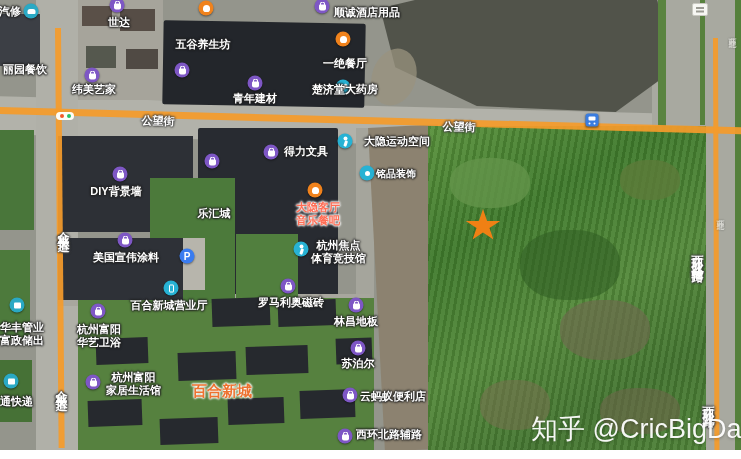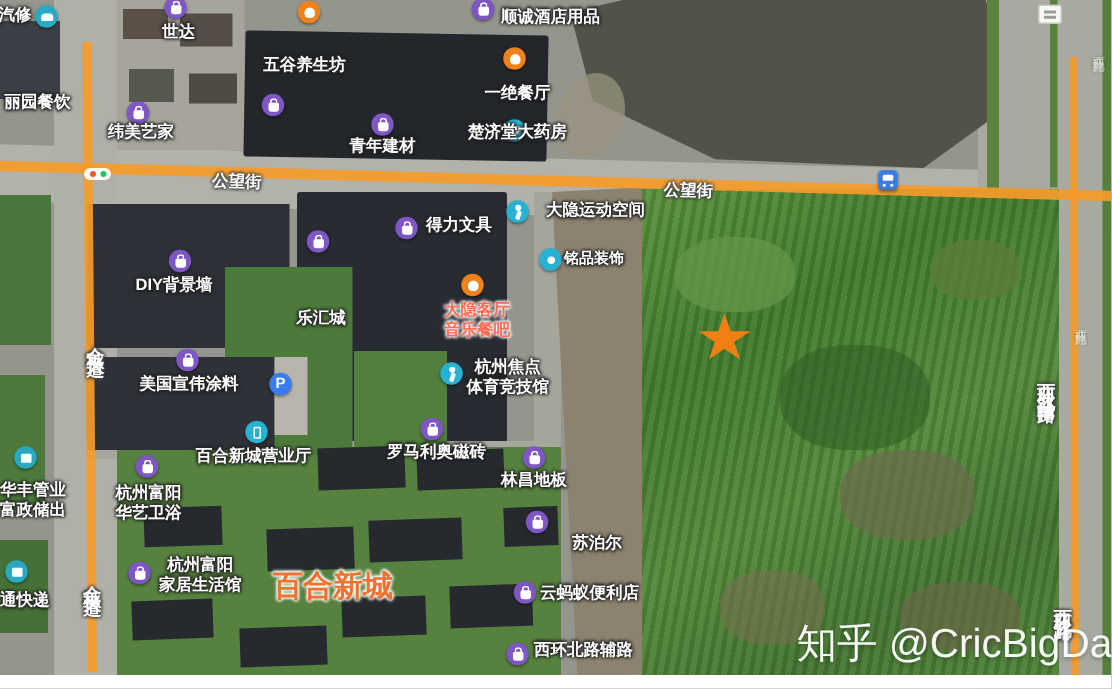--- a/index.html
+++ b/index.html
@@ -228,38 +228,38 @@
     </div>
     <div class="poi-icon ic-shop" style="left: 98px; top: 311px;"></div>
     <div class="poi-label left" style="left: 77px; top: 336px;">
       <div>杭州富阳</div>
       <div>华艺卫浴</div>
     </div>
     <div class="poi-icon ic-express" style="left: 11px; top: 381px;"></div>
     <div class="poi-label left" style="left: 0px; top: 401px;">
       <div>通快递</div>
     </div>
-    <div class="poi-label light-outline" style="left: 222px; top: 391px; font-size: 20px; line-height: 18px; color: rgb(238, 114, 48);">
+    <div class="poi-label light-outline" style="left: 222px; top: 391px; font-size: 15px; line-height: 18px; color: rgb(238, 114, 48);">
       <div>百合新城</div>
     </div>
     <div class="poi-icon ic-shop" style="left: 93px; top: 382px;"></div>
     <div class="poi-label left" style="left: 106px; top: 384px;">
       <div>杭州富阳</div>
       <div>家居生活馆</div>
     </div>
     <div class="poi-icon ic-shop" style="left: 288px; top: 286px;"></div>
     <div class="poi-label" style="left: 291px; top: 302px;">
       <div>罗马利奥磁砖</div>
     </div>
     <div class="poi-icon ic-shop" style="left: 356px; top: 305px;"></div>
     <div class="poi-label" style="left: 356px; top: 321px;">
       <div>林昌地板</div>
     </div>
     <div class="poi-icon ic-shop" style="left: 358px; top: 348px;"></div>
-    <div class="poi-label" style="left: 358px; top: 363px; margin-left: 40px;">
+    <div class="poi-label" style="left: 358px; top: 363px;">
       <div>苏泊尔</div>
     </div>
     <div class="poi-icon ic-shop" style="left: 350px; top: 395px;"></div>
     <div class="poi-label" style="left: 393px; top: 396px; text-align: right;">
       <div>云蚂蚁便利店</div>
     </div>
     <div class="poi-icon ic-shop" style="left: 345px; top: 436px;"></div>
     <div class="poi-label" style="left: 389px; top: 434px;">
       <div>西环北路辅路</div>
     </div>

